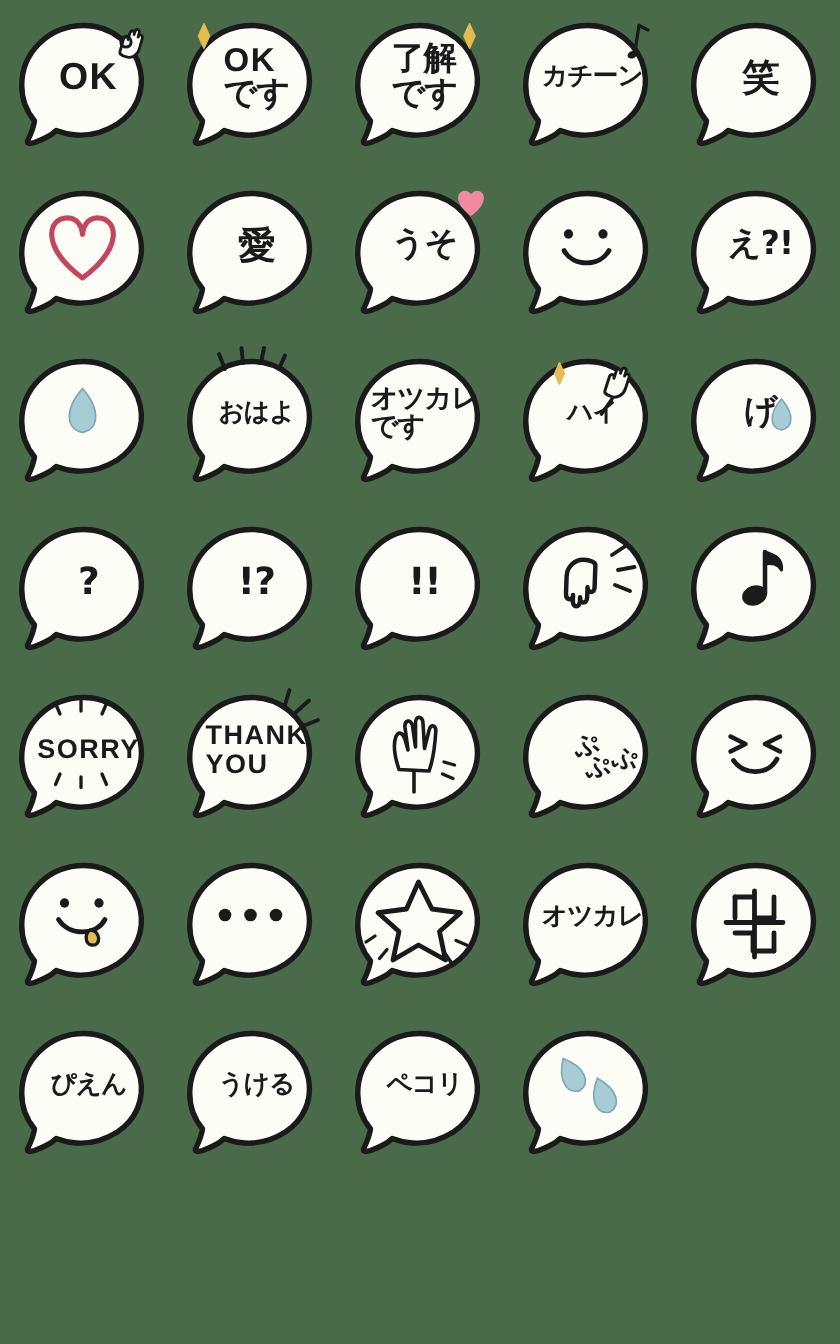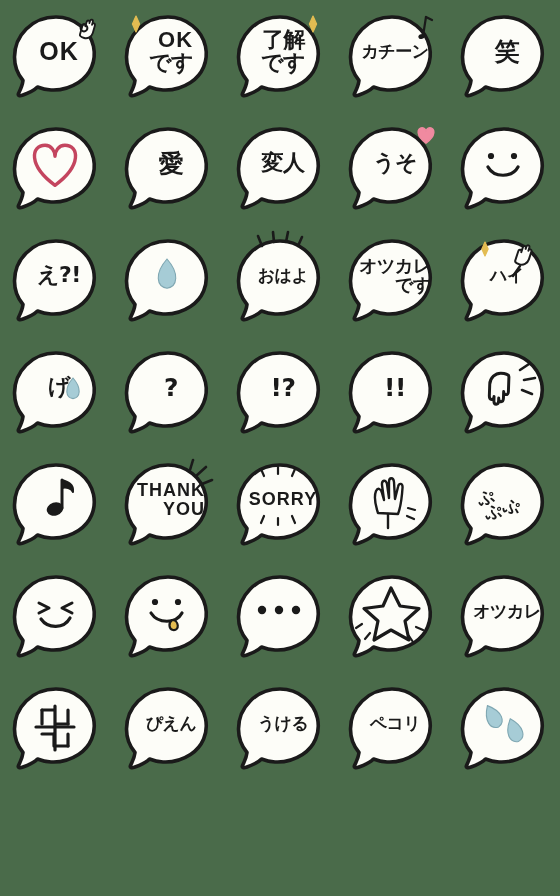--- a/index.html
+++ b/index.html
@@ -57,21 +57,21 @@
     letter-spacing: -0.5px;
     line-height: 1.0;
     pointer-events: none;
     text-align: center;
   }
   
   .label-inner {
     transform: translate(3px, -5px);
     display: flex;
     flex-direction: column;
-    align-items: flex-end;
+    align-items: flex-start;
     justify-content: center;
   }
   .ln { display:block; white-space: nowrap; }
   .t-xl  .ln { font-size: 25px; }
   .t-lg  .ln { font-size: 22px; }
   .t-md  .ln { font-size: 17px; }
   .t-sm  .ln { font-size: 18px; }
   .t-two .ln:first-child { margin-bottom: 1px; }
   .ltr  { font-family: "Liberation Sans", sans-serif; letter-spacing: 1px; }
 </style>
@@ -185,34 +185,20 @@
           </div>
         </div>
       </div>
     </div>
     <div class="cell">
       <div class="bubble-wrap">
         <svg viewBox="0 0 92 92">
           <g>
             <path d="M46 7 C64.5 7 80 20 83.5 36.5 C86.5 51 80.5 64.5 68.5 72.5 C60 78 50 80.5 41 80 C36 79.7 31.5 78.6 27.5 77 C25 79.5 20 82.5 13 85 C9.5 86.2 7.5 85.5 8.5 83.5 C10.5 79.5 12.5 75 13 70.5 C7.5 64 4.5 56 4.5 47 C4.5 25.5 22 7 46 7 Z" fill="#fdfdf8" stroke="#1a1a1a" stroke-width="3.6" stroke-linejoin="round" stroke-linecap="round"></path>
           </g>
-        </svg>
-        <div class="label t-lg">
-          <div class="label-inner">
-            <span class="ln">変人</span>
-          </div>
-        </div>
-      </div>
-    </div>
-    <div class="cell">
-      <div class="bubble-wrap">
-        <svg viewBox="0 0 92 92">
-          <g>
-            <path d="M46 7 C64.5 7 80 20 83.5 36.5 C86.5 51 80.5 64.5 68.5 72.5 C60 78 50 80.5 41 80 C36 79.7 31.5 78.6 27.5 77 C25 79.5 20 82.5 13 85 C9.5 86.2 7.5 85.5 8.5 83.5 C10.5 79.5 12.5 75 13 70.5 C7.5 64 4.5 56 4.5 47 C4.5 25.5 22 7 46 7 Z" fill="#fdfdf8" stroke="#1a1a1a" stroke-width="3.6" stroke-linejoin="round" stroke-linecap="round"></path>
-          </g>
           <g transform="translate(80 13)">
             <path d="M0 8.2 C -10.5 0.5 -9.200000000000001 -7.199999999999999 -3.8 -7.199999999999999 C -1.3 -7.199999999999999 0 -4.8 0 -3 C 0 -4.8 1.3 -7.199999999999999 3.8 -7.199999999999999 C 9.200000000000001 -7.199999999999999 10.5 0.5 0 8.2 Z" fill="#f08aa0" stroke="#f08aa0" stroke-width="1.4" stroke-linejoin="round"></path>
           </g>
         </svg>
         <div class="label t-lg">
           <div class="label-inner">
             <span class="ln">うそ</span>
           </div>
         </div>
       </div>
@@ -384,56 +370,56 @@
     <div class="cell">
       <div class="bubble-wrap">
         <svg viewBox="0 0 92 92">
           <g>
             <path d="M46 7 C64.5 7 80 20 83.5 36.5 C86.5 51 80.5 64.5 68.5 72.5 C60 78 50 80.5 41 80 C36 79.7 31.5 78.6 27.5 77 C25 79.5 20 82.5 13 85 C9.5 86.2 7.5 85.5 8.5 83.5 C10.5 79.5 12.5 75 13 70.5 C7.5 64 4.5 56 4.5 47 C4.5 25.5 22 7 46 7 Z" fill="#fdfdf8" stroke="#1a1a1a" stroke-width="3.6" stroke-linejoin="round" stroke-linecap="round"></path>
           </g>
           <line x1="52" y1="50" x2="52" y2="22" stroke="#1a1a1a" stroke-width="3" stroke-linecap="round"></line>
           <path d="M52 22 C58 24 64 26 63 34 C61 30 56 29 52 30 Z" fill="#1a1a1a" stroke="#1a1a1a" stroke-width="2" stroke-linejoin="round"></path>
           <ellipse cx="45" cy="51" rx="8.4" ry="6.6" fill="#1a1a1a" transform="rotate(-18 45 51)"></ellipse>
         </svg>
-      </div>
-    </div>
-    <div class="cell">
-      <div class="bubble-wrap">
-        <svg viewBox="0 0 92 92">
-          <g>
-            <path d="M46 7 C64.5 7 80 20 83.5 36.5 C86.5 51 80.5 64.5 68.5 72.5 C60 78 50 80.5 41 80 C36 79.7 31.5 78.6 27.5 77 C25 79.5 20 82.5 13 85 C9.5 86.2 7.5 85.5 8.5 83.5 C10.5 79.5 12.5 75 13 70.5 C7.5 64 4.5 56 4.5 47 C4.5 25.5 22 7 46 7 Z" fill="#fdfdf8" stroke="#1a1a1a" stroke-width="3.6" stroke-linejoin="round" stroke-linecap="round"></path>
-          </g>
-          <line x1="74" y1="18" x2="84" y2="9" stroke="#1a1a1a" stroke-width="2.6" stroke-linecap="round"></line>
-          <line x1="68" y1="12" x2="71" y2="2" stroke="#1a1a1a" stroke-width="2.6" stroke-linecap="round"></line>
-          <line x1="80" y1="26" x2="90" y2="22" stroke="#1a1a1a" stroke-width="2.6" stroke-linecap="round"></line>
-        </svg>
-        <div class="label t-sm t-two">
-          <div class="label-inner">
-            <span class="ln ltr">THANK</span>
-            <span class="ln ltr">YOU</span>
-          </div>
-        </div>
       </div>
     </div>
     <div class="cell">
       <div class="bubble-wrap">
         <svg viewBox="0 0 92 92">
           <g>
             <path d="M46 7 C64.5 7 80 20 83.5 36.5 C86.5 51 80.5 64.5 68.5 72.5 C60 78 50 80.5 41 80 C36 79.7 31.5 78.6 27.5 77 C25 79.5 20 82.5 13 85 C9.5 86.2 7.5 85.5 8.5 83.5 C10.5 79.5 12.5 75 13 70.5 C7.5 64 4.5 56 4.5 47 C4.5 25.5 22 7 46 7 Z" fill="#fdfdf8" stroke="#1a1a1a" stroke-width="3.6" stroke-linejoin="round" stroke-linecap="round"></path>
           </g>
           <line x1="30" y1="18" x2="27" y2="11" stroke="#1a1a1a" stroke-width="2.2" stroke-linecap="round"></line>
           <line x1="44" y1="16" x2="44" y2="9" stroke="#1a1a1a" stroke-width="2.2" stroke-linecap="round"></line>
           <line x1="58" y1="18" x2="61" y2="11" stroke="#1a1a1a" stroke-width="2.2" stroke-linecap="round"></line>
           <line x1="30" y1="58" x2="27" y2="65" stroke="#1a1a1a" stroke-width="2.2" stroke-linecap="round"></line>
           <line x1="44" y1="60" x2="44" y2="67" stroke="#1a1a1a" stroke-width="2.2" stroke-linecap="round"></line>
           <line x1="58" y1="58" x2="61" y2="65" stroke="#1a1a1a" stroke-width="2.2" stroke-linecap="round"></line>
         </svg>
         <div class="label t-sm">
           <div class="label-inner">
             <span class="ln ltr">SORRY</span>
+          </div>
+        </div>
+      </div>
+    </div>
+    <div class="cell">
+      <div class="bubble-wrap">
+        <svg viewBox="0 0 92 92">
+          <g>
+            <path d="M46 7 C64.5 7 80 20 83.5 36.5 C86.5 51 80.5 64.5 68.5 72.5 C60 78 50 80.5 41 80 C36 79.7 31.5 78.6 27.5 77 C25 79.5 20 82.5 13 85 C9.5 86.2 7.5 85.5 8.5 83.5 C10.5 79.5 12.5 75 13 70.5 C7.5 64 4.5 56 4.5 47 C4.5 25.5 22 7 46 7 Z" fill="#fdfdf8" stroke="#1a1a1a" stroke-width="3.6" stroke-linejoin="round" stroke-linecap="round"></path>
+          </g>
+          <line x1="74" y1="18" x2="84" y2="9" stroke="#1a1a1a" stroke-width="2.6" stroke-linecap="round"></line>
+          <line x1="68" y1="12" x2="71" y2="2" stroke="#1a1a1a" stroke-width="2.6" stroke-linecap="round"></line>
+          <line x1="80" y1="26" x2="90" y2="22" stroke="#1a1a1a" stroke-width="2.6" stroke-linecap="round"></line>
+        </svg>
+        <div class="label t-sm t-two">
+          <div class="label-inner">
+            <span class="ln ltr">THANK</span>
+            <span class="ln ltr">YOU</span>
           </div>
         </div>
       </div>
     </div>
     <div class="cell">
       <div class="bubble-wrap">
         <svg viewBox="0 0 92 92">
           <g>
             <path d="M46 7 C64.5 7 80 20 83.5 36.5 C86.5 51 80.5 64.5 68.5 72.5 C60 78 50 80.5 41 80 C36 79.7 31.5 78.6 27.5 77 C25 79.5 20 82.5 13 85 C9.5 86.2 7.5 85.5 8.5 83.5 C10.5 79.5 12.5 75 13 70.5 C7.5 64 4.5 56 4.5 47 C4.5 25.5 22 7 46 7 Z" fill="#fdfdf8" stroke="#1a1a1a" stroke-width="3.6" stroke-linejoin="round" stroke-linecap="round"></path>
           </g>

